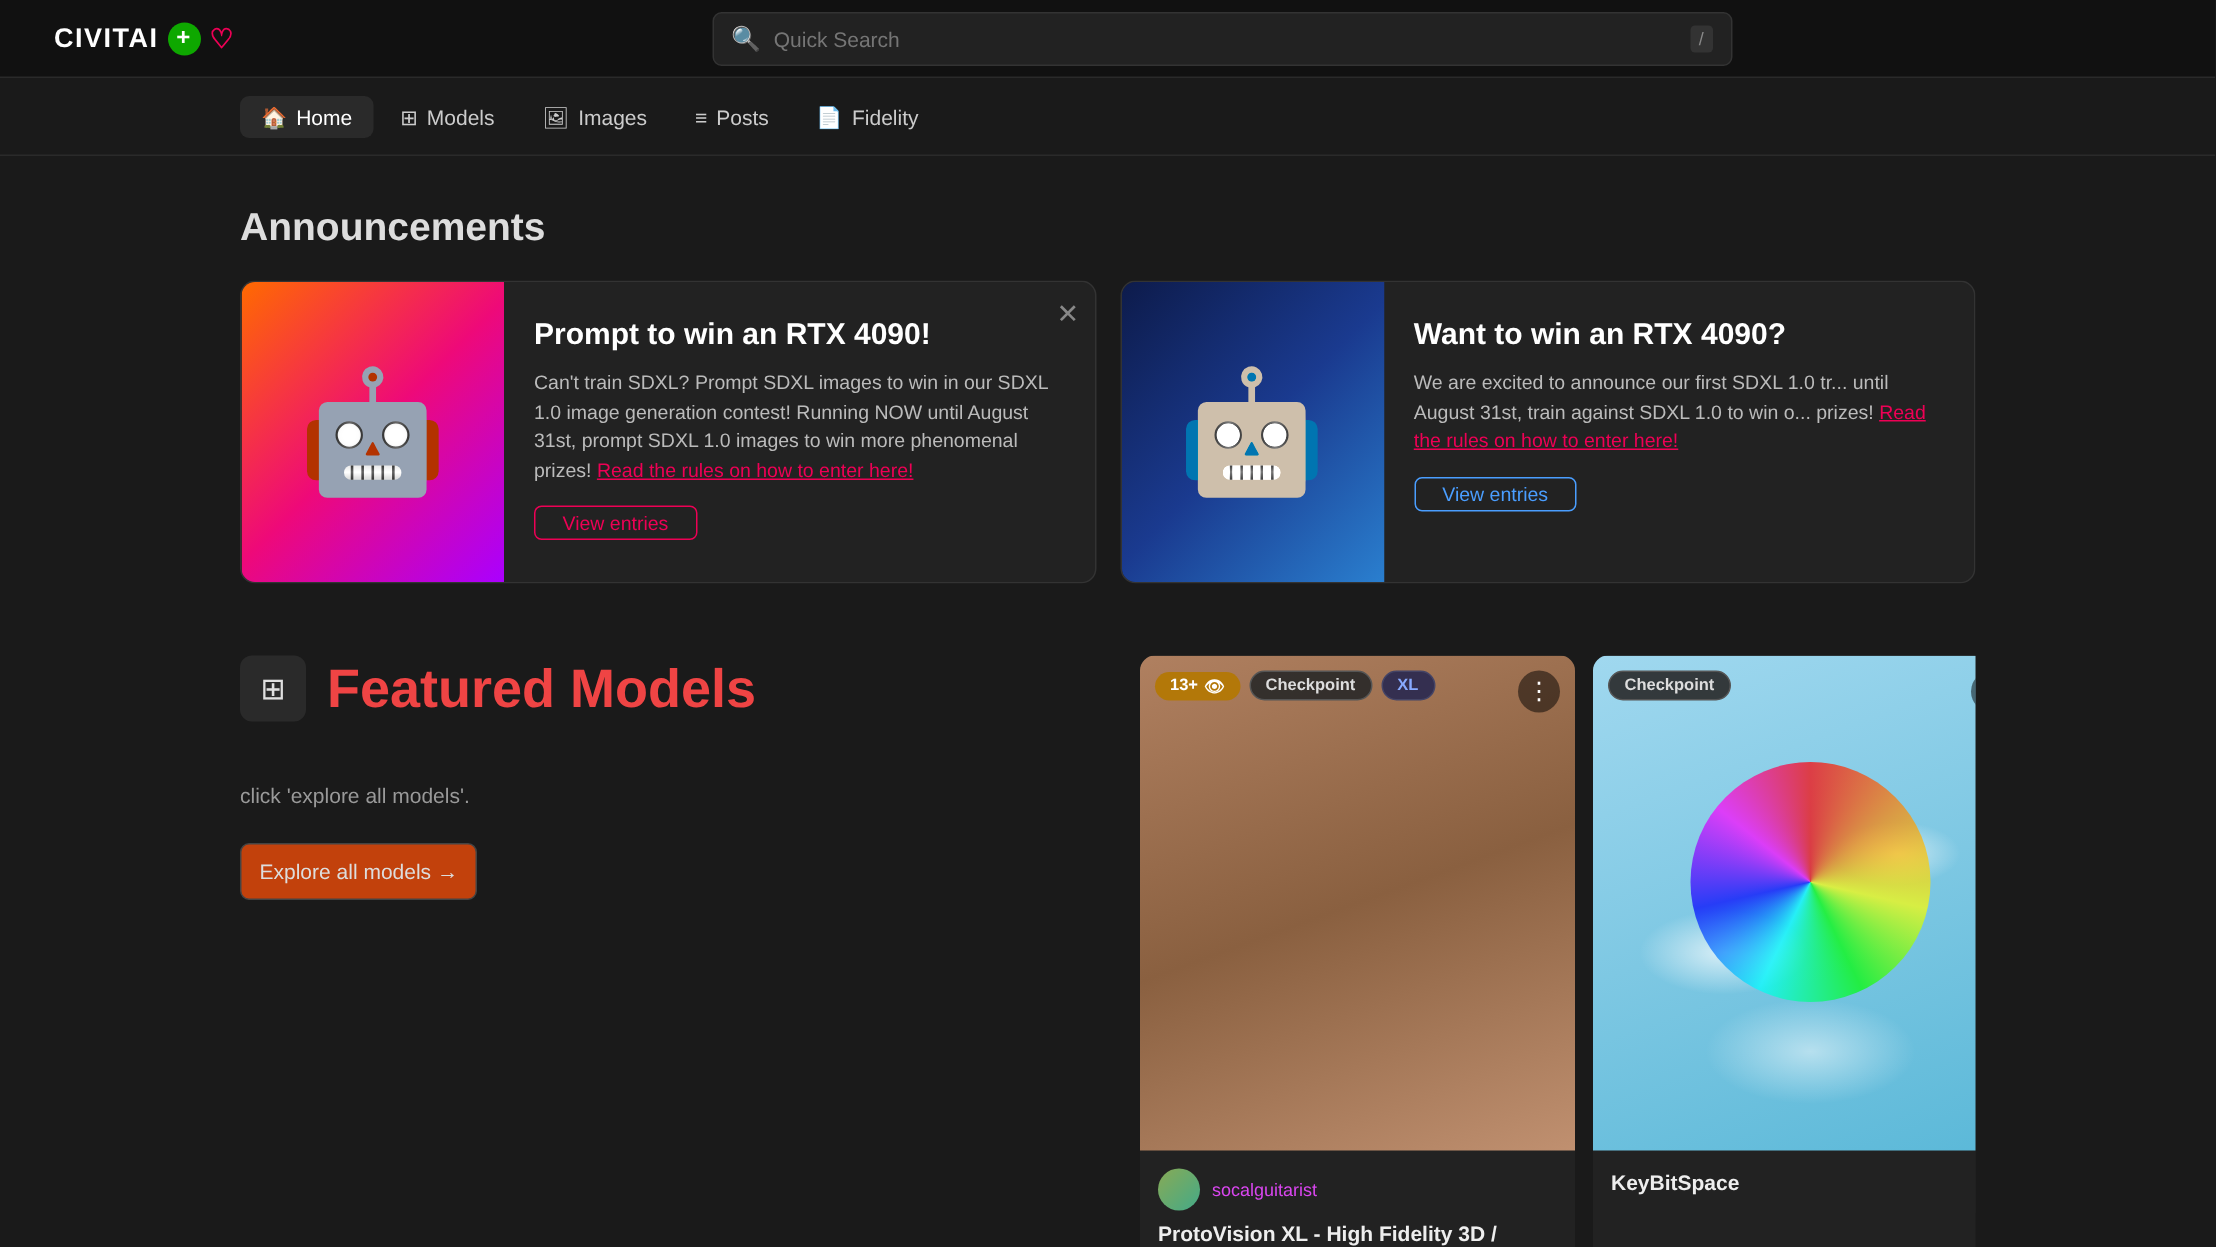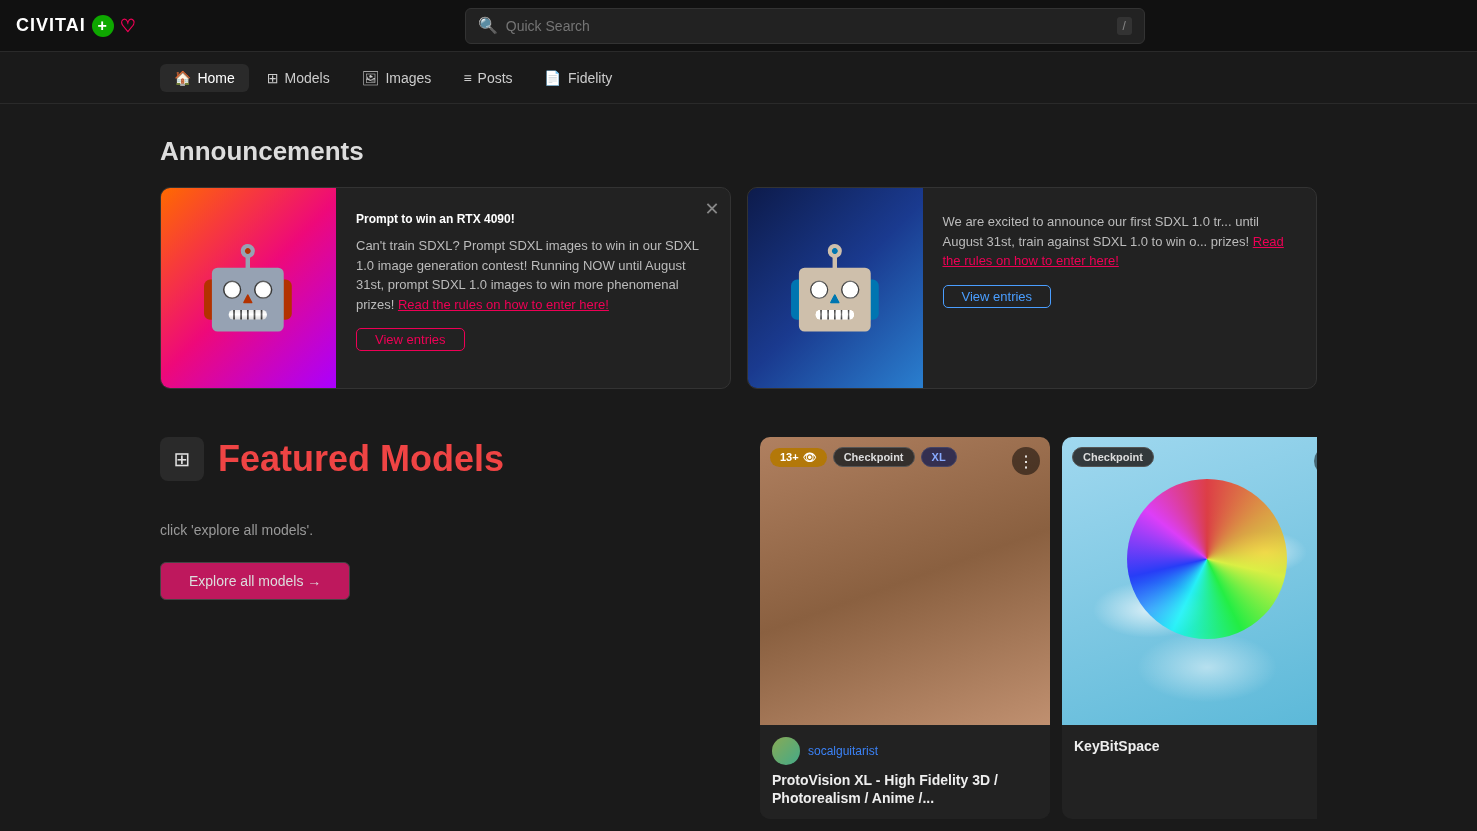--- a/index.html
+++ b/index.html
@@ -22,20 +22,21 @@
       border-bottom: 1px solid #2a2a2a;
     }
     .logo {
       display: flex;
       align-items: center;
       gap: 6px;
       font-weight: 900;
       font-size: 20px;
       letter-spacing: 1px;
       color: #fff;
+      margin-left: 20px;
     }
     .logo-text { font-weight: 800; font-size: 18px; }
     .logo-plus {
       width: 22px; height: 22px;
       background: #0ea800;
       border-radius: 50%;
       display: flex; align-items: center; justify-content: center;
       color: #fff; font-size: 16px; font-weight: bold;
     }
     .logo-heart {
@@ -172,21 +173,21 @@
     .ann-close {
       position: absolute;
       top: 10px; right: 10px;
       background: none;
       border: none;
       color: #888;
       font-size: 18px;
       cursor: pointer;
     }
     .ann-title {
-      font-size: 12px;
+      font-size: 20px;
       font-weight: 700;
       color: #fff;
     }
     .ann-body {
       font-size: 13px;
       color: #bbb;
       line-height: 1.5;
     }
     .ann-link {
       color: #e05;
@@ -245,22 +246,22 @@
     .featured-desc {
       font-size: 14px;
       color: #999;
       line-height: 1.6;
       margin-bottom: 20px;
     }
     .explore-btn {
       display: inline-flex;
       align-items: center;
       gap: 8px;
-      padding: 10px 28px;
-      background: #be185d;
+      padding: 10px 12px;
+      background: #c2410c;
       border: 1px solid #444;
       border-radius: 6px;
       color: #ddd;
       font-size: 14px;
       cursor: pointer;
     }
 
     
     .models-grid {
       display: flex;
@@ -273,21 +274,21 @@
       width: 290px;
       min-width: 290px;
       background: #222;
       border-radius: 10px;
       overflow: hidden;
       position: relative;
     }
 
     .model-card-image {
       width: 100%;
-      height: 288px;
+      height: 330px;
       position: relative;
     }
 
     
     .model-img-1 {
       background: linear-gradient(160deg, #b08060, #8a6040, #c09070);
       width: 100%; height: 100%;
     }
 
     .model-card-badges {
@@ -344,21 +345,21 @@
     .author-avatar {
       width: 28px; height: 28px;
       border-radius: 50%;
       overflow: hidden;
       flex-shrink: 0;
     }
     .avatar-1 { background: linear-gradient(135deg, #8a5, #4a8); }
     .avatar-2 { background: linear-gradient(135deg, #58a, #28f); }
     .author-name {
       font-size: 12px;
-      color: #3b82f6;
+      color: #d946ef;
     }
     .model-name {
       font-size: 14px;
       font-weight: 600;
       color: #eee;
       line-height: 1.3;
     }
 
     
     .model-img-2-wrap {
@@ -443,20 +444,21 @@
         </div>
         <button class="ann-btn">View entries</button>
       </div>
     </div>
 
     <div class="announcement-card">
       <div class="ann-image">
         <div class="robot-2"></div>
       </div>
       <div class="ann-content">
+        <div class="ann-title">Want to win an RTX 4090?</div>
         <div class="ann-body">
           <span>We are excited to announce our first SDXL 1.0 tr... until August 31st, train against SDXL 1.0 to win o... prizes!</span>
           <span> </span><span class="ann-link">Read the rules on how to enter here!</span>
         </div>
         <button class="ann-btn ann-btn-blue">View entries</button>
       </div>
     </div>
 
   </div>
 

